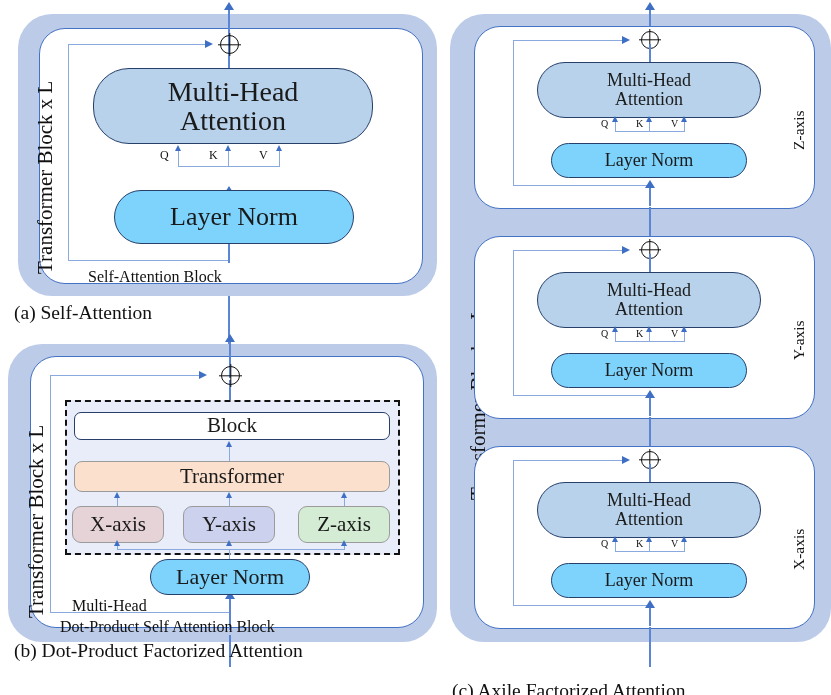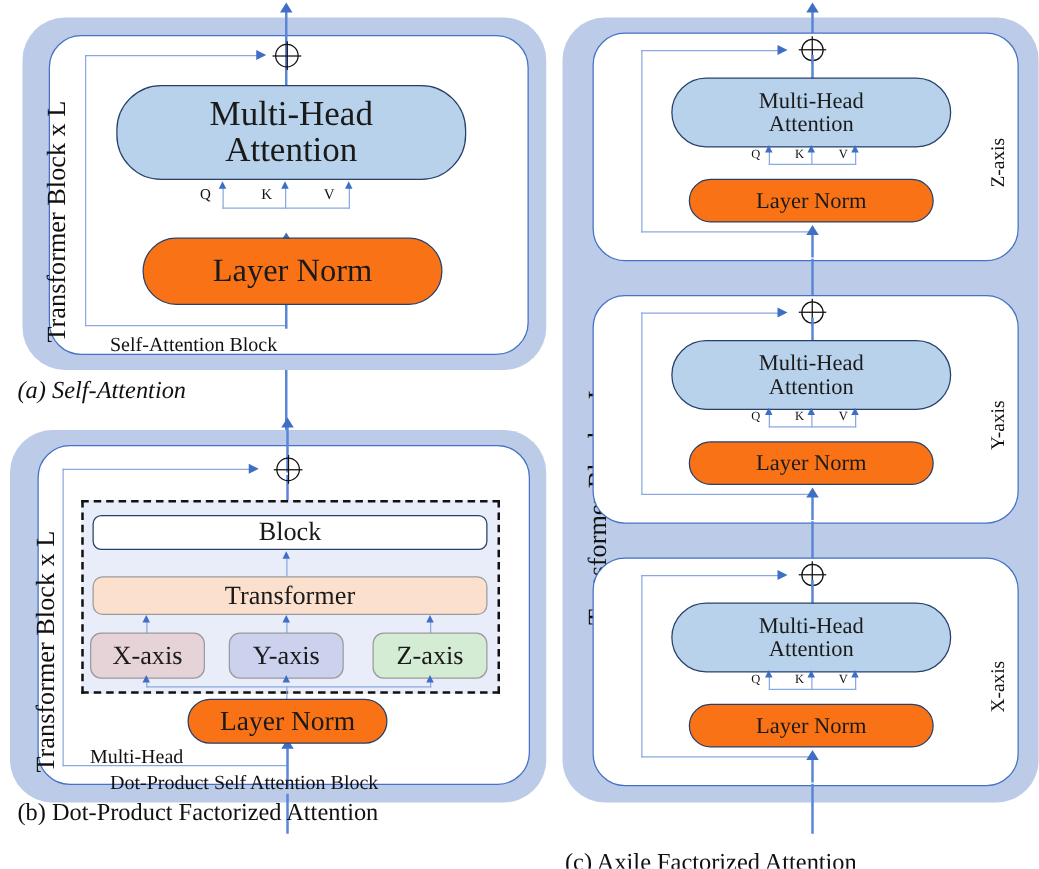--- a/index.html
+++ b/index.html
@@ -8,21 +8,21 @@
   .root{position:absolute;left:0;top:0;width:831px;height:695px;}
 
   
   .outer-band{position:absolute;background:#bccbe8;border-radius:34px;}
   .inner-white{position:absolute;background:#ffffff;border:1.6px solid #4472c4;border-radius:26px;}
 
   
   .node{position:absolute;display:flex;align-items:center;justify-content:center;
         text-align:center;line-height:1.04;box-sizing:border-box;}
   .mha{background:#b7d2ea;border:1.6px solid #27406b;border-radius:36px;}
-  .ln{background:#f97316;border:1.6px solid #27406b;border-radius:28px;}
+  .ln{background:#7dd3fc;border:1.6px solid #27406b;border-radius:28px;}
   .linear{background:#ffffff;border:1.6px solid #27406b;border-radius:7px;}
   .concat{background:#fbe0cd;border:1.3px solid #9b9b9b;border-radius:8px;}
   .xax{background:#e6d3d8;border:1.3px solid #9b9b9b;border-radius:9px;}
   .yax{background:#ccd2ee;border:1.3px solid #9b9b9b;border-radius:9px;}
   .zax{background:#d3ecd3;border:1.3px solid #9b9b9b;border-radius:9px;}
   .dashed-box{position:absolute;background:#e9edf9;border:2px dashed #111;box-sizing:border-box;}
 
   
   .vline{position:absolute;width:1.6px;background:#5b86d6;}
   .hline{position:absolute;height:1.6px;background:#5b86d6;}
@@ -86,21 +86,21 @@
     <div class="arrow-up sm" style="left:225px;top:145px;"></div>
     <div class="arrow-up sm" style="left:276px;top:145px;"></div>
     <div class="qkv" style="left:160px;top:148px;">Q</div>
     <div class="qkv" style="left:209px;top:148px;">K</div>
     <div class="qkv" style="left:259px;top:148px;">V</div>
 
     <div class="node ln" style="left:114px;top:190px;width:240px;height:54px;font-size:26px;">Layer Norm</div>
 
     <div class="blocklabel" style="left:88px;top:268px;">Self-Attention Block</div>
 
-    <div class="caption" style="left:14px;top:302px;font-style:italic;">(a) Self-Attention</div>
+    <div class="caption" style="left:14px;top:302px;">(a) Self-Attention</div>
   </div>
 
   <div>
     <div class="outer-band" style="left:8px;top:344px;width:429px;height:298px;"></div>
     <div class="inner-white" style="left:30px;top:356px;width:392px;height:270px;"></div>
 
     <div class="transformer-label" style="left:24px;top:618px;">Transformer Block x L</div>
 
     <div class="vline thinline" style="left:50px;top:375px;width:1.2px;height:238px;"></div>
     <div class="hline thinline" style="left:50px;top:612px;width:180px;height:1.2px;"></div>
@@ -140,21 +140,21 @@
     <div class="vline thinline" style="left:117px;top:545px;width:1.2px;height:5px;"></div>
     <div class="vline thinline" style="left:344px;top:545px;width:1.2px;height:5px;"></div>
     <div class="arrow-up sm" style="left:114px;top:540px;"></div>
     <div class="arrow-up sm" style="left:226px;top:540px;"></div>
     <div class="arrow-up sm" style="left:341px;top:540px;"></div>
     <div class="vline thinline" style="left:229px;top:549px;width:1.2px;height:12px;"></div>
 
     <div class="node ln" style="left:150px;top:559px;width:160px;height:36px;font-size:22px;">Layer Norm</div>
 
     <div class="blocklabel" style="left:72px;top:597px;">Multi-Head</div>
-    <div class="blocklabel" style="left:88px;top:618px;">Dot-Product Self Attention Block</div>
+    <div class="blocklabel" style="left:60px;top:618px;">Dot-Product Self Attention Block</div>
 
     <div class="caption" style="left:14px;top:640px;">(b) Dot-Product Factorized Attention</div>
   </div>
 
   <div>
     <div class="outer-band" style="left:450px;top:14px;width:381px;height:628px;"></div>
 
     <div class="transformer-label" style="left:466px;top:500px;">Transformer Block x L</div>
 
     <div class="vline" style="left:649px;top:8px;height:22px;"></div>

